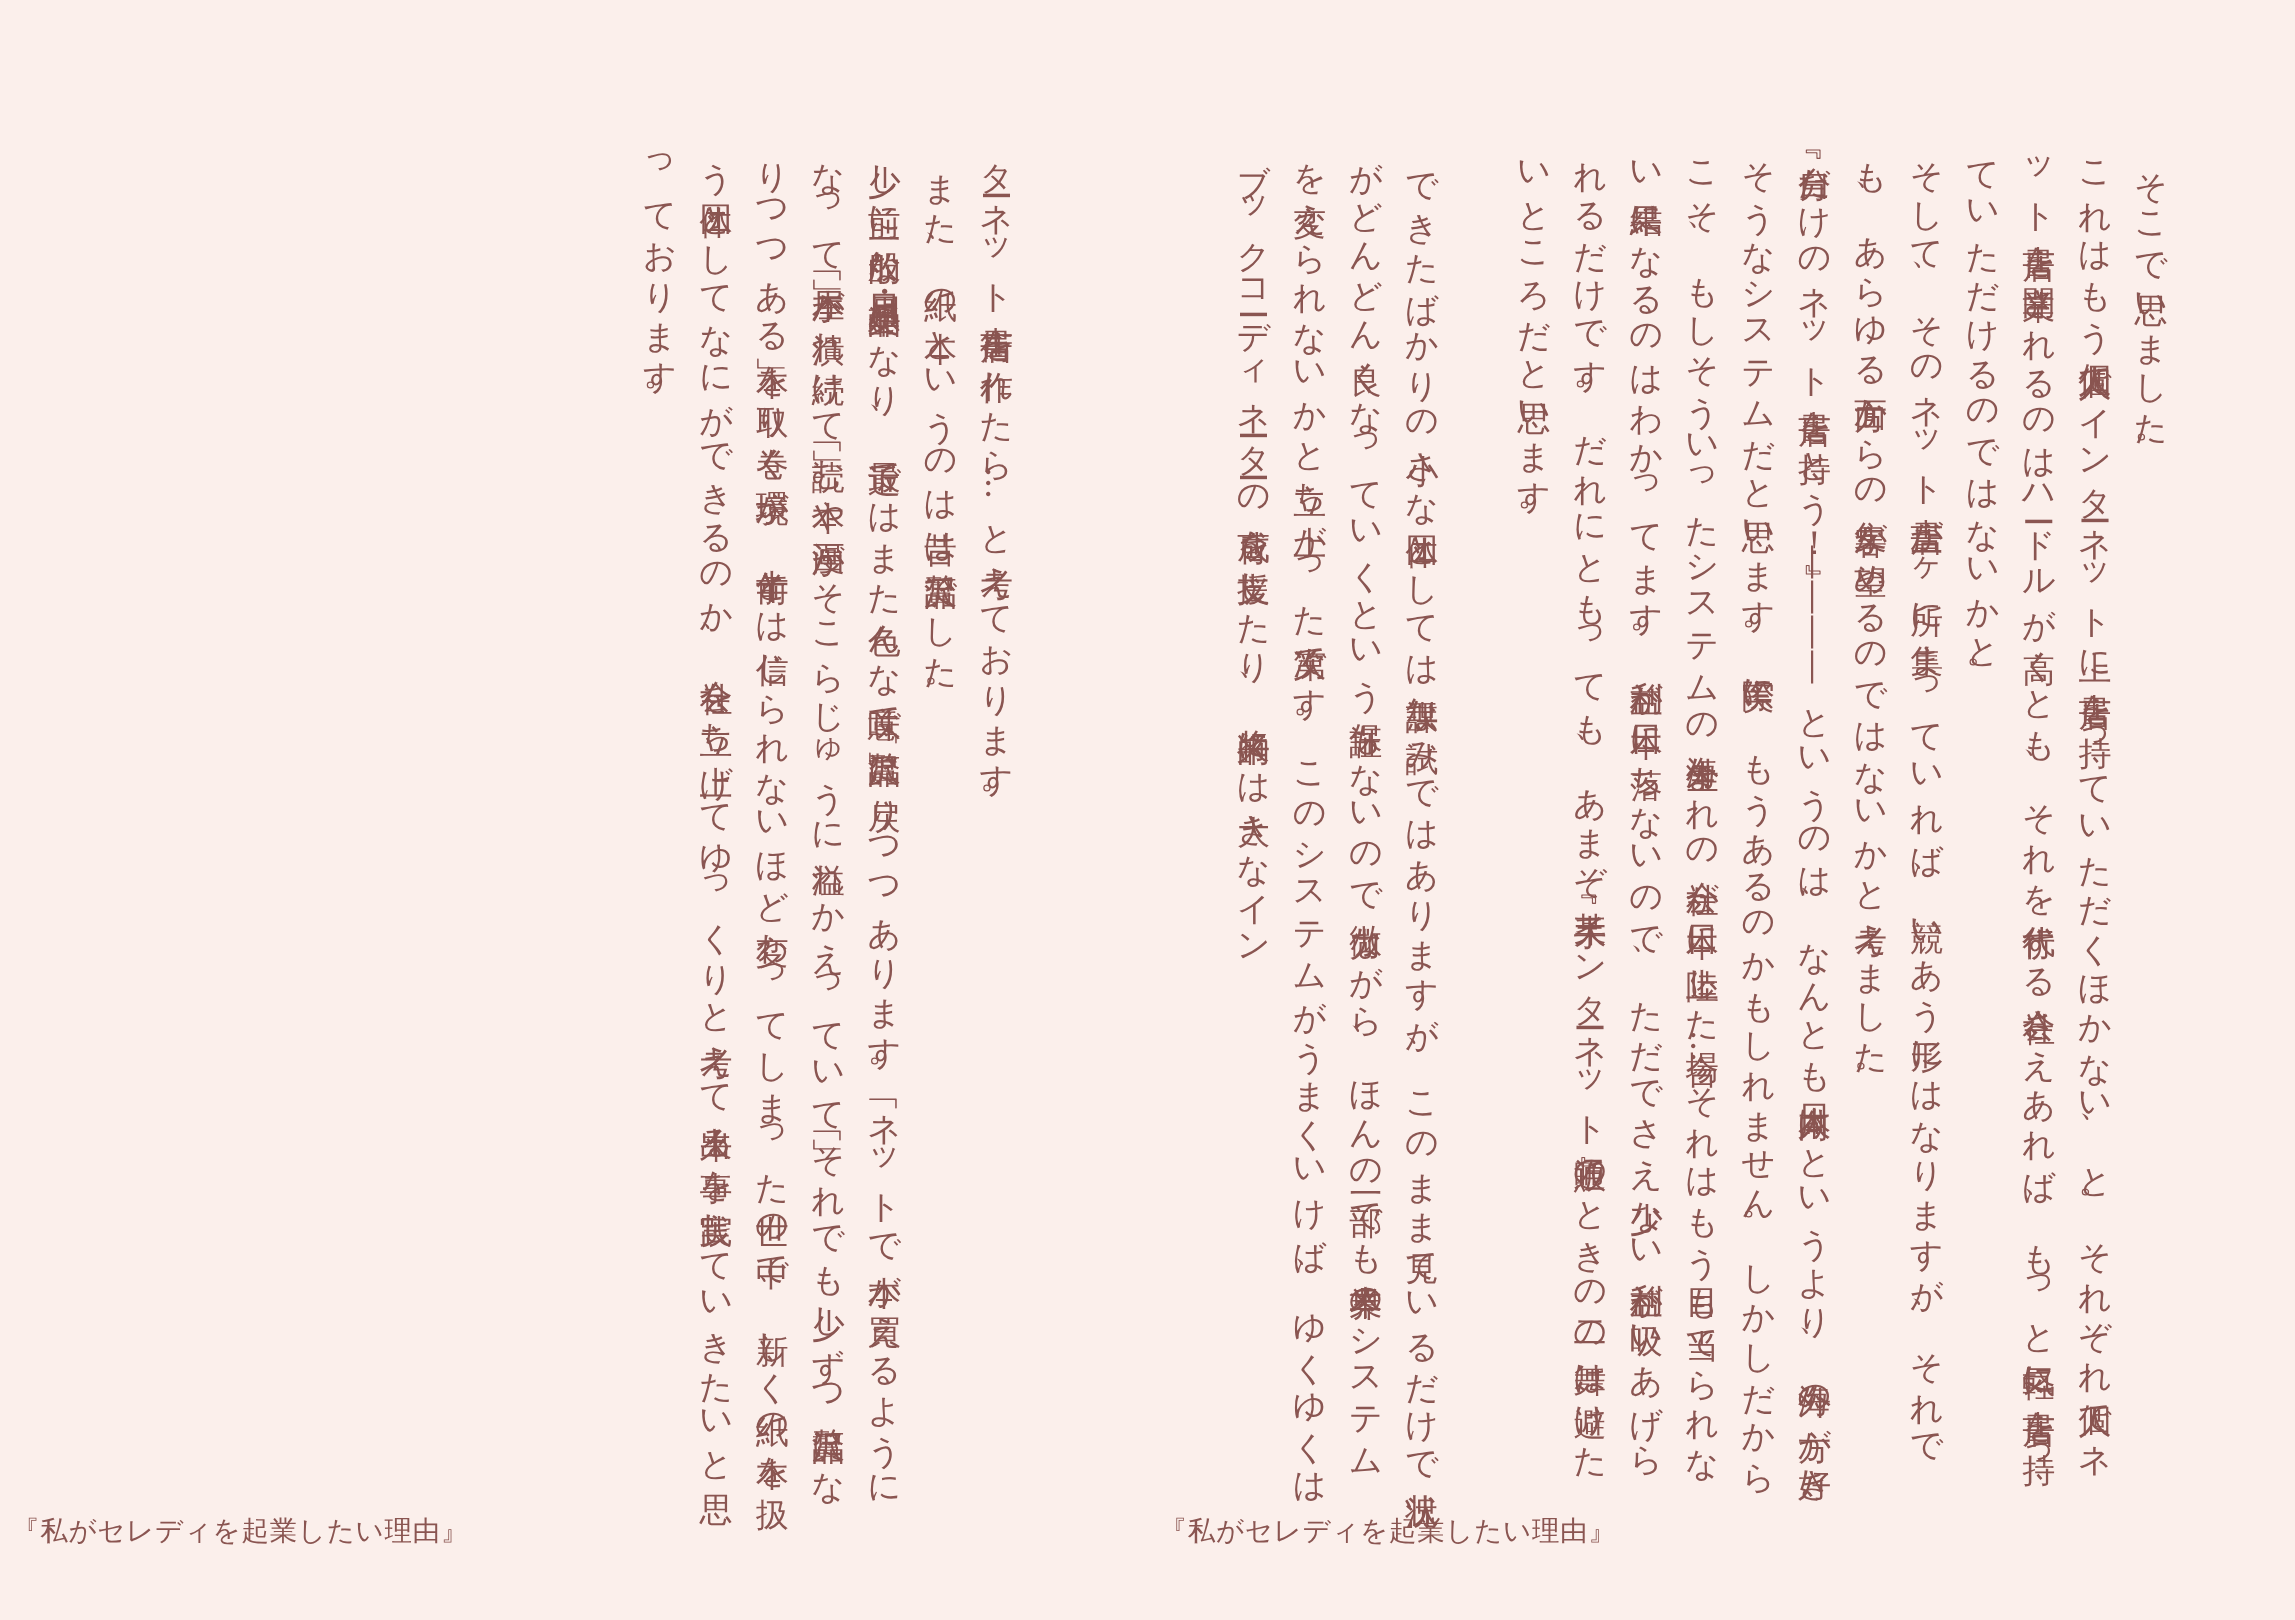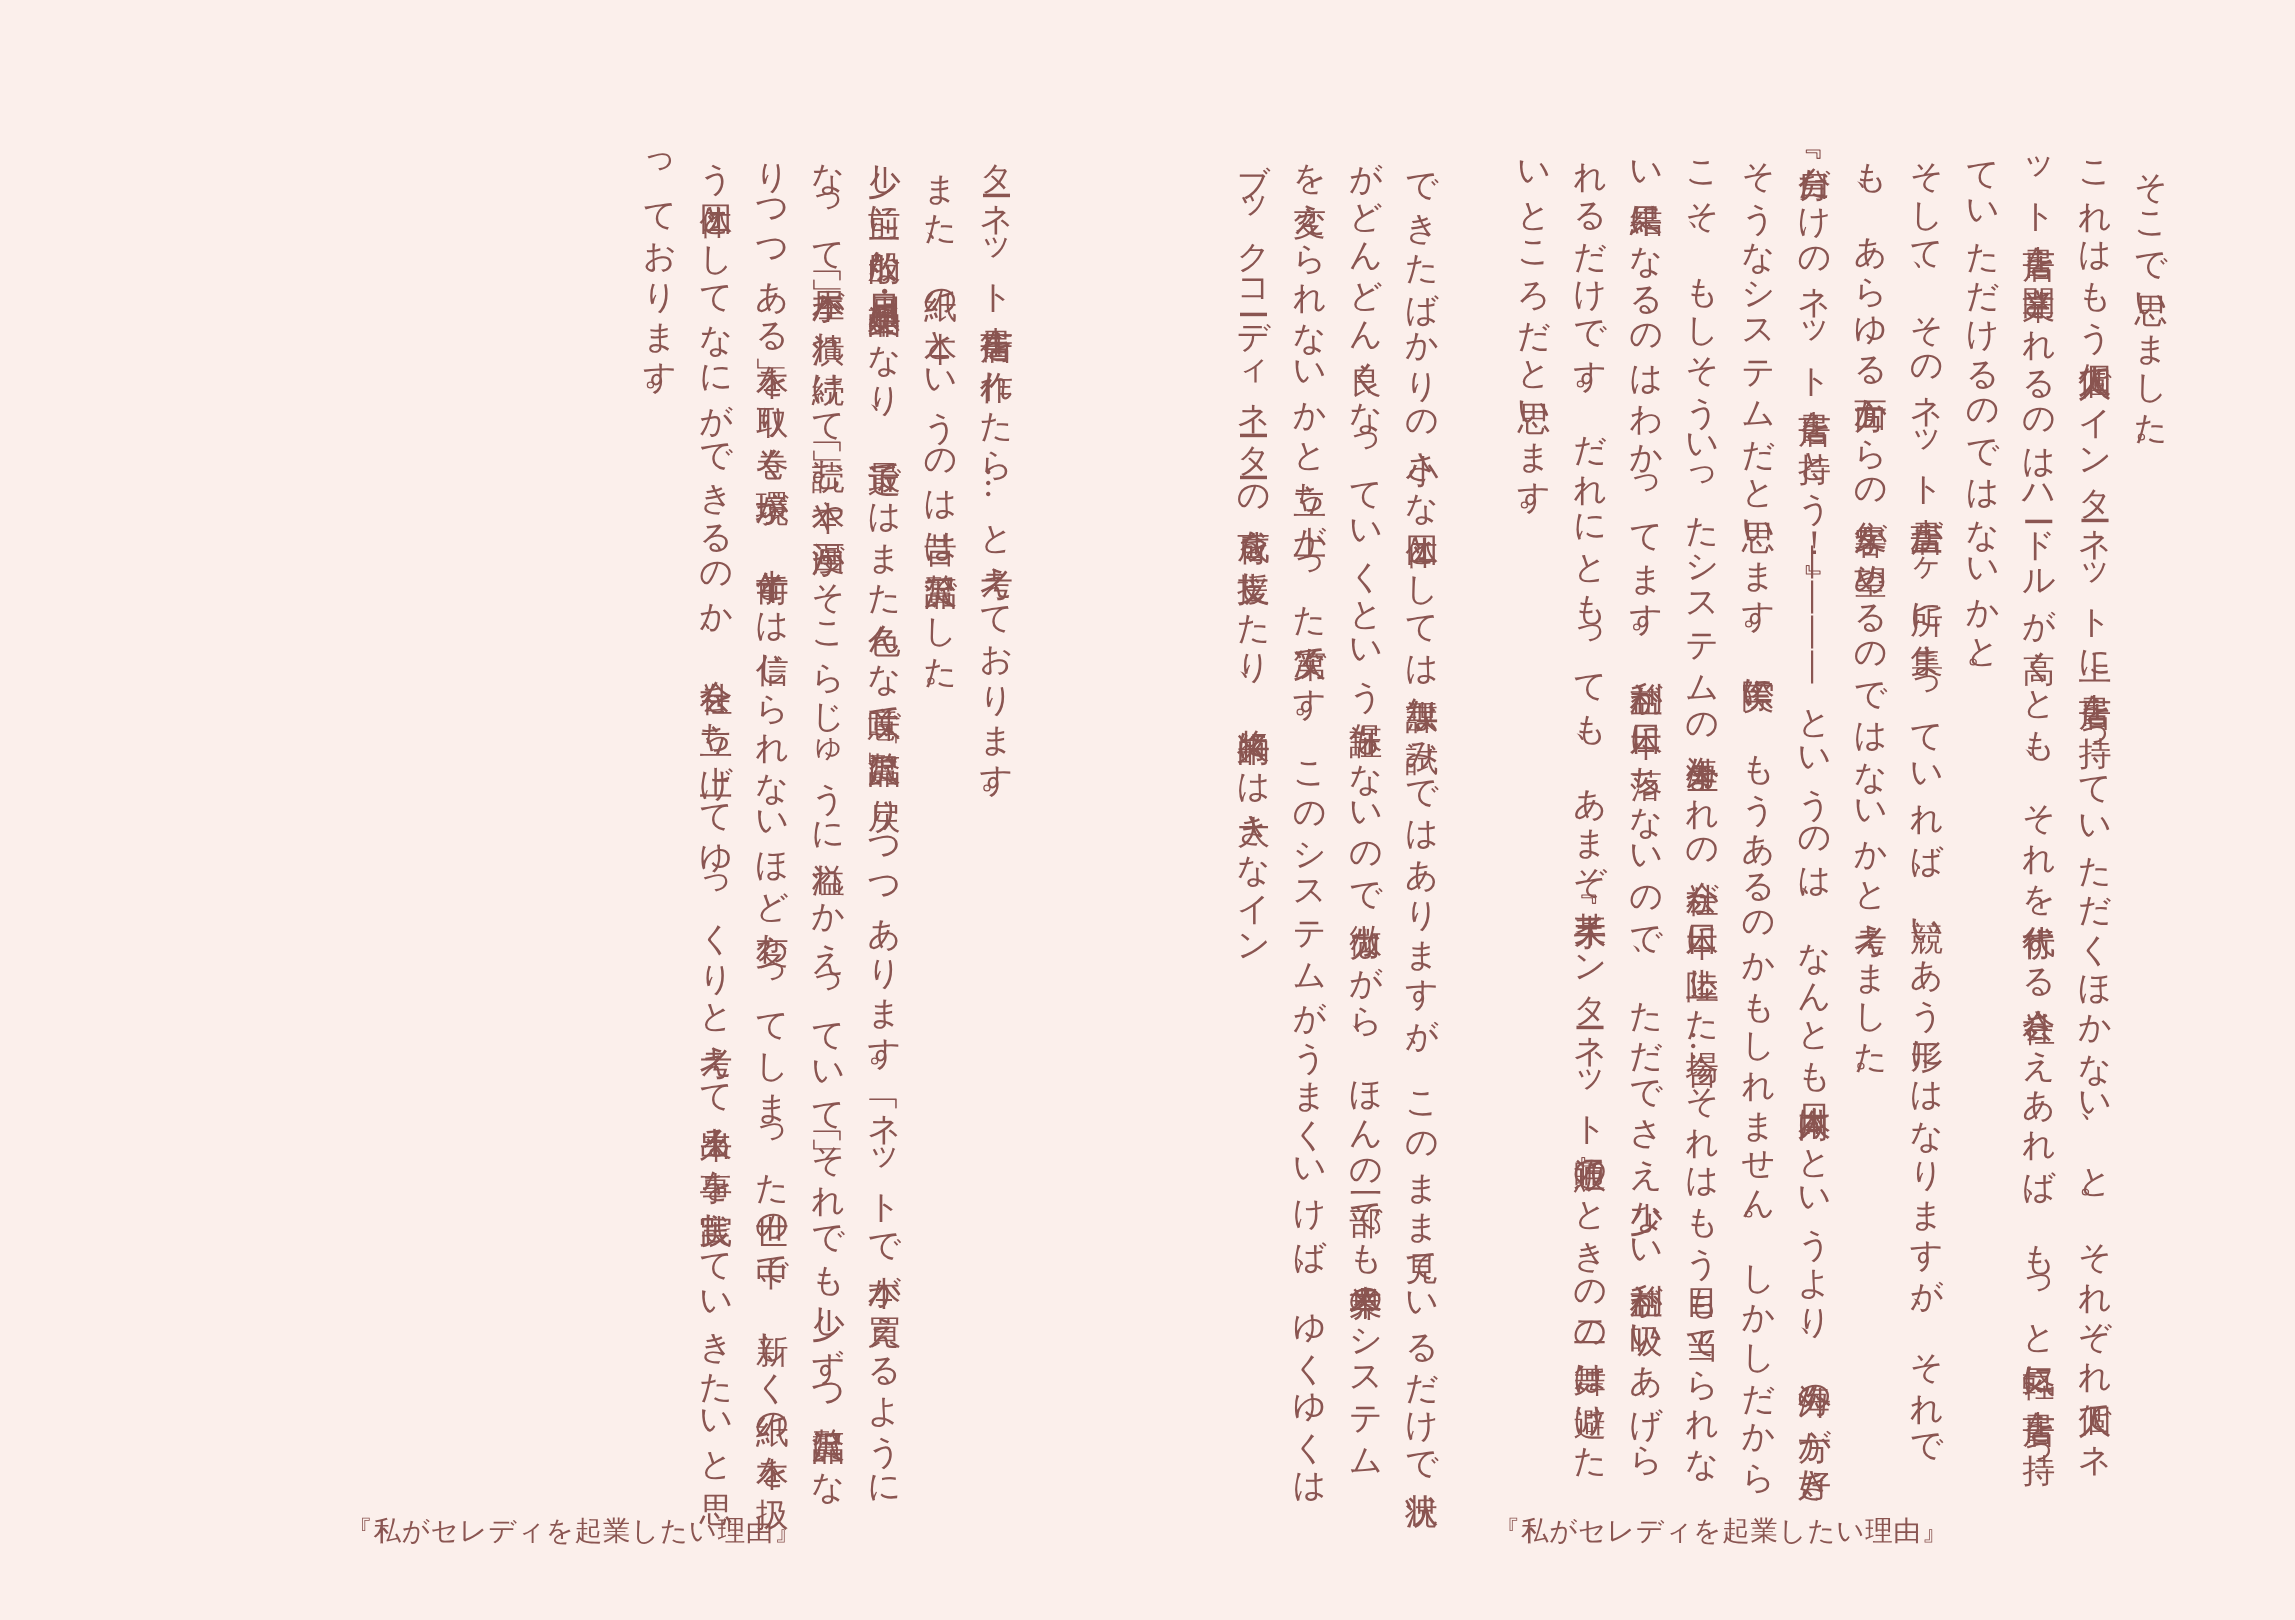--- a/index.html
+++ b/index.html
@@ -40,23 +40,24 @@
     margin: 0;
     padding: 0;
   }
   .vtext p.indent { text-indent: 10.5px; }
   .vtext p.gap-before { margin-right: 56px; }
   .footer {
     position: absolute;
     bottom: 72px;
     left: 0;
     width: 100%;
-    text-align: center;
+    text-align: left;
     font-size: 27.5px;
     letter-spacing: 0.7px;
+    padding-left: 12px;
   }
 </style>
 </head>
 <body style="background: rgb(251, 239, 235); color: rgb(138, 85, 81);">
 
 <div class="spread">
 
   <section class="page page-left">
     <div class="vtext">
       <p>ターネット書店街を作れたら…と考えております。</p>

